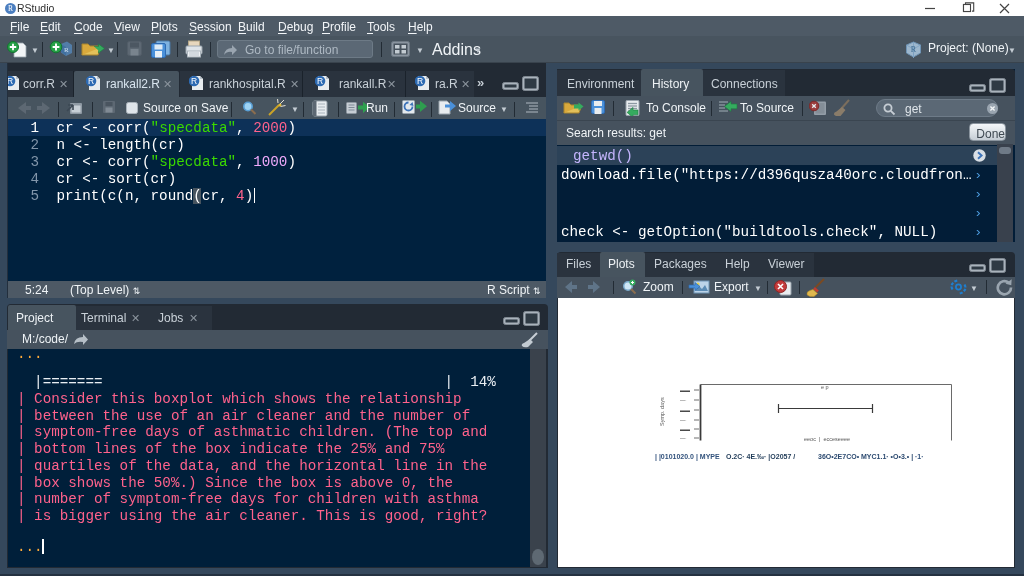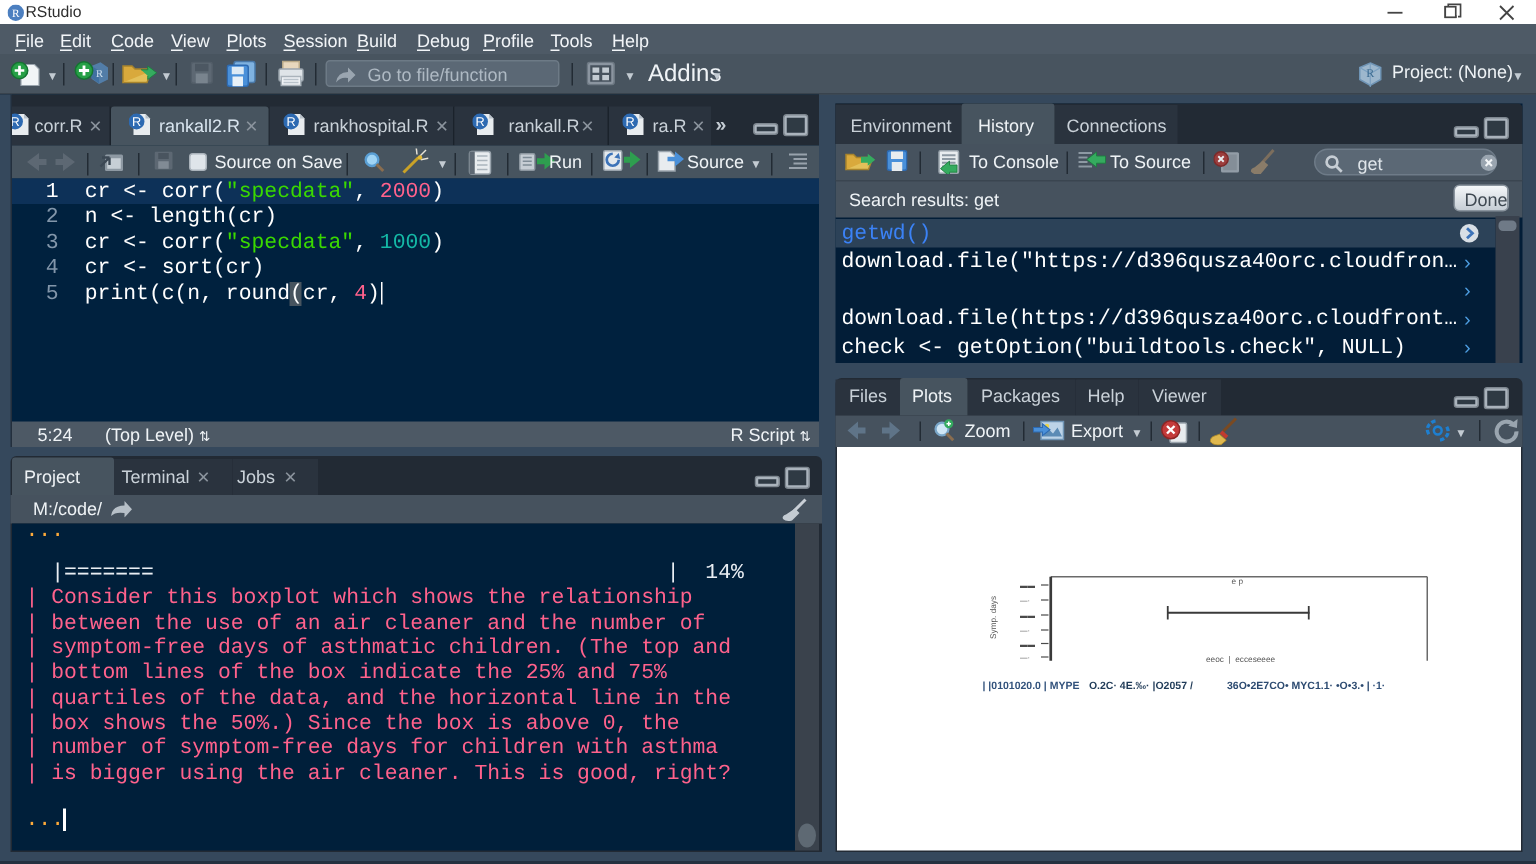--- a/index.html
+++ b/index.html
@@ -278,21 +278,21 @@
           <line x1="3" y1="10" x2="15" y2="10"></line>
         </g>
       </svg>
   </div>
   <div id="edcode" class="abs" style="left:0;top:56px;width:546px;height:162px;">
     <div class="abs" style="left:0;top:0;width:546px;height:17.4px;background:#0d3158"></div>
     <div class="abs" style="left:192.8px;top:68.5px;width:8.6px;height:16.5px;background:#47545f"></div>
     <div class="abs mono" style="left:28px;top:1px;width:11px;line-height:17px;color:#8296aa;text-align:right"><span style="color:#fff">1</span><br>2<br>3<br>4<br>5</div>
     <div class="abs mono" style="left:56.5px;top:1px;line-height:17px;color:#fff">cr &lt;- corr(<span style="color:#3ad900">"specdata"</span>, <span style="color:#ff628c">2000</span>)
 n &lt;- length(cr)
-cr &lt;- corr(<span style="color:#3ad900">"specdata"</span>, <span style="color:#14b8a6">1000</span>)
+cr &lt;- corr(<span style="color:#3ad900">"specdata"</span>, <span style="color:#f0abfc">1000</span>)
 cr &lt;- sort(cr)
 print(c(n, round(cr, <span style="color:#ff628c">4</span>)</div>
     <div class="abs" style="left:253.5px;top:69px;width:1.6px;height:15px;background:#fff"></div>
   </div>
   <div class="abs" style="left:0;top:0;width:7px;height:235px;background:#35485c;border-right:1.5px solid #232f3d;z-index:5"></div>
   <div id="edstatus">
     <span class="abs ui" style="left:25px;top:1.5px">5:24</span>
     <span class="abs ui" style="left:70px;top:1.5px">(Top Level) <span style="font-size:9px">⇅</span></span>
     <span class="abs ui" style="left:487px;top:1.5px">R Script <span style="font-size:9px">⇅</span></span>
   </div>
@@ -418,23 +418,22 @@
           <path d="M3.4 3.4 l4.2 4.2 M7.6 3.4 l-4.2 4.2" stroke="#f2f5f7" stroke-width="1.4"></path>
         </svg>
     </div>
   </div>
   <div id="htsearch">
     <span class="abs ui" style="left:9px;top:4.5px">Search results: get</span>
     <div class="abs" style="left:412px;top:2px;width:37px;height:17.5px;border-radius:4px;background:linear-gradient(#f4f7f9,#c6ced5);border:1px solid #8a949e;box-sizing:border-box;text-align:right"><span style="font-size:12px;color:#3f4952;line-height:15px;display:inline-block">Done</span></div>
   </div>
   <div id="htlist">
     <div class="abs" style="left:0;top:2px;width:440px;height:19px;background:#2c4258"></div>
-    <div class="mono abs" style="left:4px;top:3.5px;color:#3b82f6">getwd()</div>
+    <div class="mono abs" style="left:16px;top:3.5px;color:#c4b5fd">getwd()</div>
     <div class="mono abs" style="left:4px;top:22.5px;color:#fff">download.file("https://d396qusza40orc.cloudfron…</div>
-    <div class="mono abs" style="left:4px;top:60.5px;color:#fff">download.file(https://d396qusza40orc.cloudfront…</div>
     <div class="mono abs" style="left:4px;top:79.5px;color:#fff">check &lt;- getOption("buildtools.check", NULL)</div>
     <svg class="abs" style="left:416px;top:4.5px" width="13" height="13">
         <circle cx="6.5" cy="6.5" r="6.2" fill="#d9dfe5"></circle>
         <path d="M5 3.2 l3.6 3.3 -3.6 3.3" fill="none" stroke="#3d73b8" stroke-width="1.9"></path>
       </svg>
     <div class="hchev abs" style="left:419px;top:24px">›</div>
     <div class="hchev abs" style="left:419px;top:43px">›</div>
     <div class="hchev abs" style="left:419px;top:62px">›</div>
     <div class="hchev abs" style="left:419px;top:81px">›</div>
     <div class="abs" style="left:440px;top:0;width:16px;height:98px;background:#39414d"></div>

